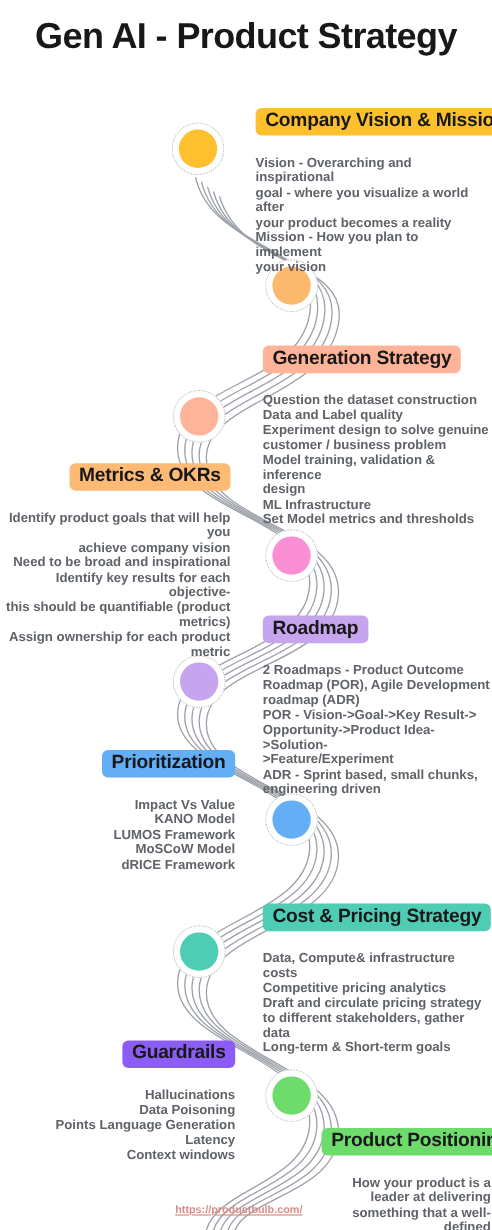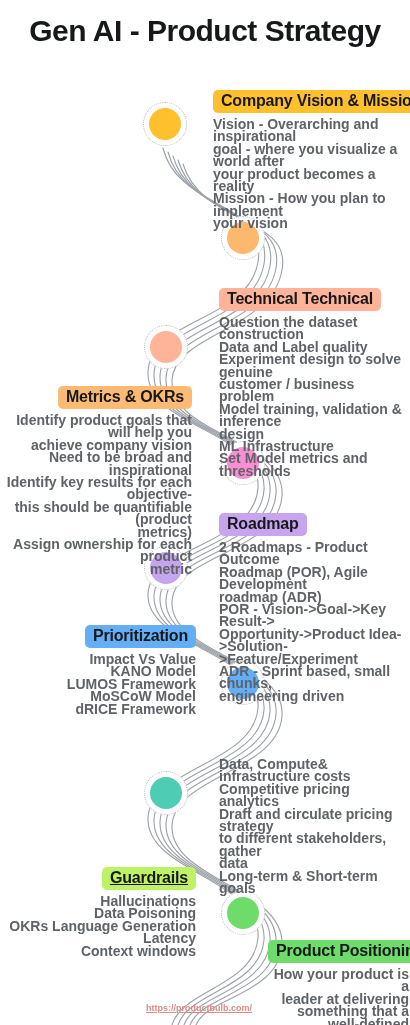--- a/index.html
+++ b/index.html
@@ -74,22 +74,22 @@
     border-radius: 5px;
     font-size: 16px;
     font-weight: 700;
     color: #17181a;
     letter-spacing: -0.2px;
     white-space: nowrap;
     font-family: "Liberation Sans", sans-serif;
   }
 
   .body-text {
-    margin-top: 5px;
-    font-size: 14px;
+    margin-top: 17px;
+    font-size: 11px;
     line-height: 12.4px;
     color: #5f6368;
     font-weight: 600;
     font-family: "Liberation Sans", sans-serif;
     white-space: pre-line;
   }
 
   
   #footer-link {
     position: absolute;
@@ -165,21 +165,21 @@
     <span class="badge" style="background:#ffc02e;">Company Vision &amp; Mission</span>
     <div class="body-text">Vision - Overarching and inspirational
 goal - where you visualize a world after
 your product becomes a reality
 Mission - How you plan to implement
 your vision</div>
   </div>
 
 
   <div class="block right" style="left:219px; top:288px; width:190px;">
-    <span class="badge" style="background:#ffb49a;">Technical Technical</span>
+    <span class="badge" style="background:#ffb49a;">Generation Strategy</span>
     <div class="body-text">Question the dataset construction
 Data and Label quality
 Experiment design to solve genuine
 customer / business problem
 Model training, validation &amp; inference
 design
 ML Infrastructure
 Set Model metrics and thresholds</div>
   </div>
 
@@ -210,33 +210,34 @@
   <div class="block left" style="left:10px; top:625px; width:186px;">
     <span class="badge" style="background:#63aef5;">Prioritization</span>
     <div class="body-text">Impact Vs Value
 KANO Model
 LUMOS Framework
 MoSCoW Model
 dRICE Framework</div>
   </div>
 
   <div class="block right" style="left:219px; top:753px; width:190px;">
+    <span class="badge" style="background:#4ecdb4;">Cost &amp; Pricing Strategy</span>
     <div class="body-text">Data, Compute&amp; infrastructure costs
 Competitive pricing analytics
 Draft and circulate pricing strategy
 to different stakeholders, gather
 data
 Long-term &amp; Short-term goals</div>
   </div>
 
   <div class="block left" style="left:4px; top:867px; width:192px;">
-    <span class="badge" style="background:#bef264;text-decoration:underline;">Guardrails</span>
+    <span class="badge" style="background:#8b5cf6;">Guardrails</span>
     <div class="body-text">Hallucinations
 Data Poisoning
-OKRs Language Generation
+Points Language Generation
 Latency
 Context windows</div>
   </div>
 
   <div class="block right" style="left:268px; top:940px; width:141px; text-align:right;">
     <span class="badge" style="background:#6ddc6a;">Product Positioning</span>
     <div class="body-text" style="text-align:right;">How your product is a
 leader at delivering
 something that a well-defined
 set of customers

